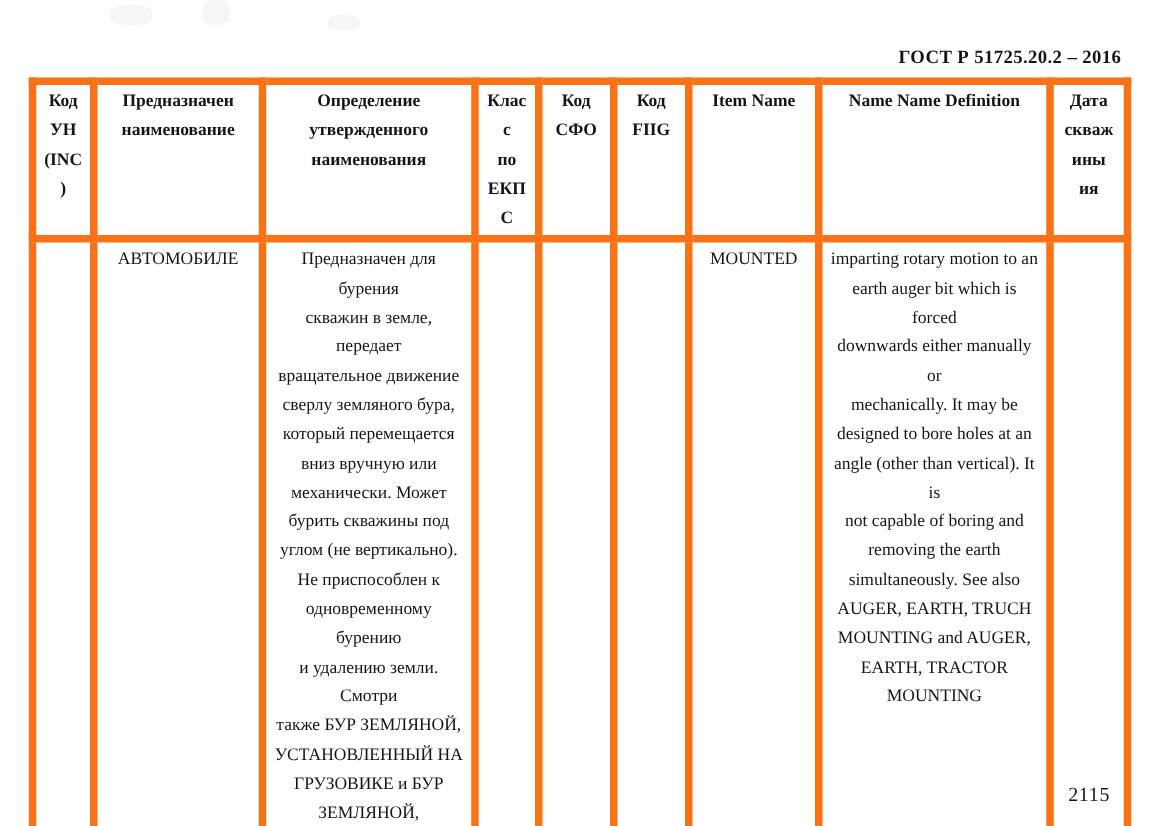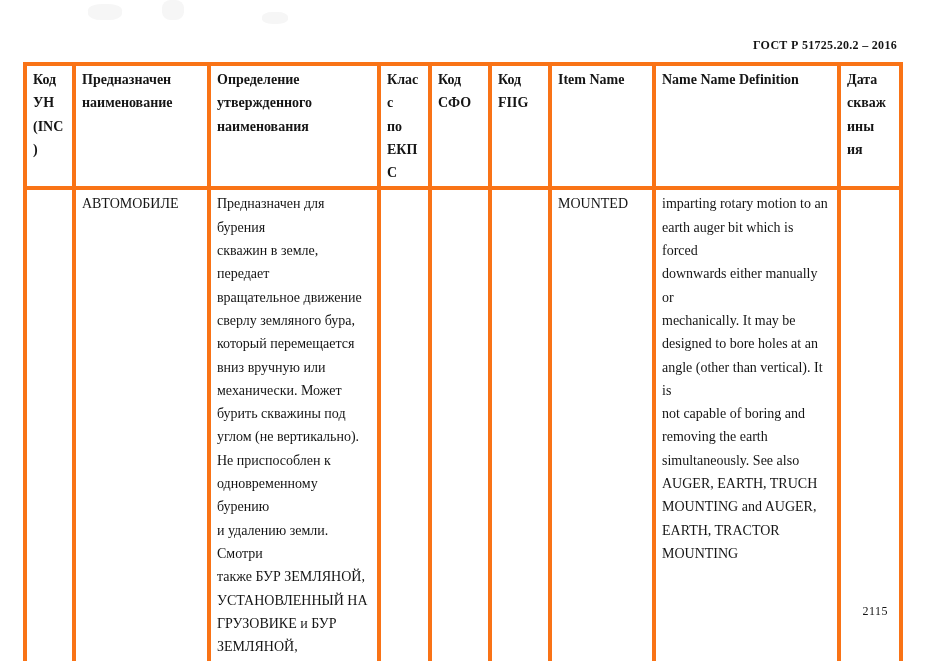--- a/index.html
+++ b/index.html
@@ -13,55 +13,55 @@
     height: 661px;
     background: #ffffff;
     font-family: "Liberation Serif", "DejaVu Serif", serif;
     color: #151515;
     overflow: hidden;
   }
   .doc-code {
     position: absolute;
     top: 38px;
     right: 38px;
-    font-size: 12px;
+    font-size: 15px;
     font-weight: bold;
     letter-spacing: 0.3px;
     white-space: nowrap;
   }
   table.gost-table {
     position: absolute;
     left: 23px;
     top: 62px;
     width: 876px;
     border-collapse: collapse;
     table-layout: fixed;
   }
   table.gost-table th,
   table.gost-table td {
-    border: 4px solid #f97316;
+    border: 6px solid #f97316;
     vertical-align: top;
-    text-align: left;
+    text-align: center;
     padding: 2px 6px 2px 6px;
     font-size: 14px;
     line-height: 23.3px;
     white-space: pre-line;
     overflow: hidden;
     word-wrap: break-word;
   }
   table.gost-table th {
     font-weight: bold;
   }
   tr.head-row   { height: 73px;  }
   tr.row-main   { height: 418px; }
   .page-number {
     position: absolute;
-    top: 604px;
+    top: 628px;
     right: 47px;
-    font-size: 12px;
+    font-size: 16px;
     letter-spacing: 0.5px;
   }
   
   .scan-speck {
     position: absolute;
     background: #f6f6f6;
     border-radius: 40%;
   }
   .speck-1 { left: 88px;  top: 4px;  width: 34px; height: 16px; }
   .speck-2 { left: 162px; top: 0px;  width: 22px; height: 20px; }

